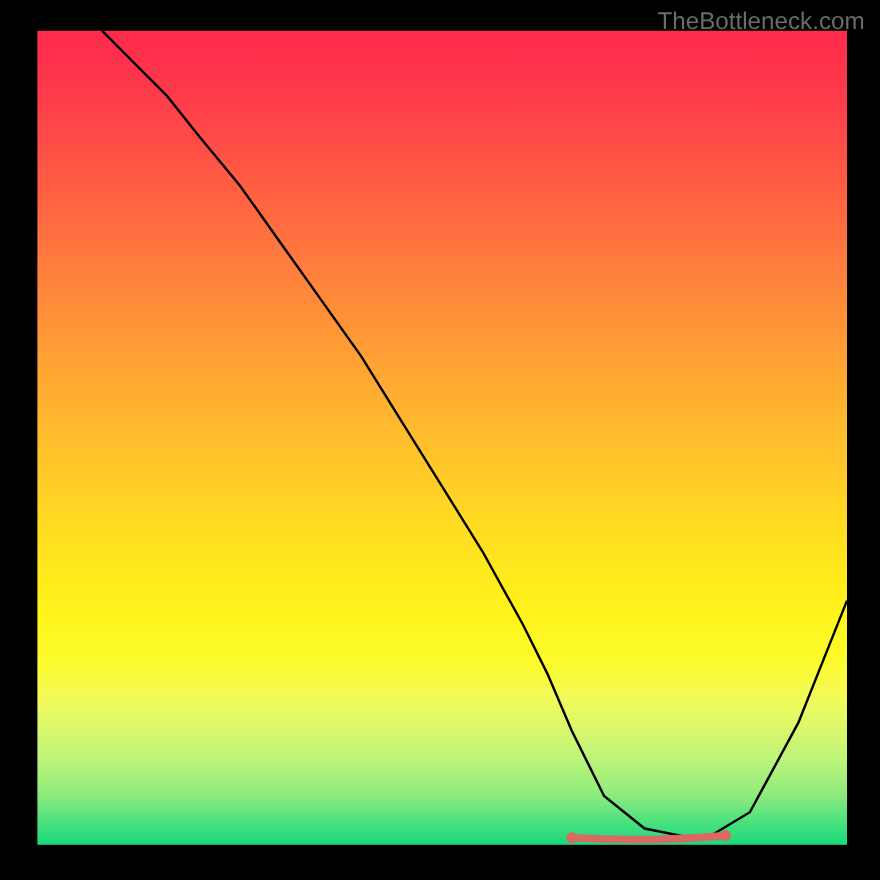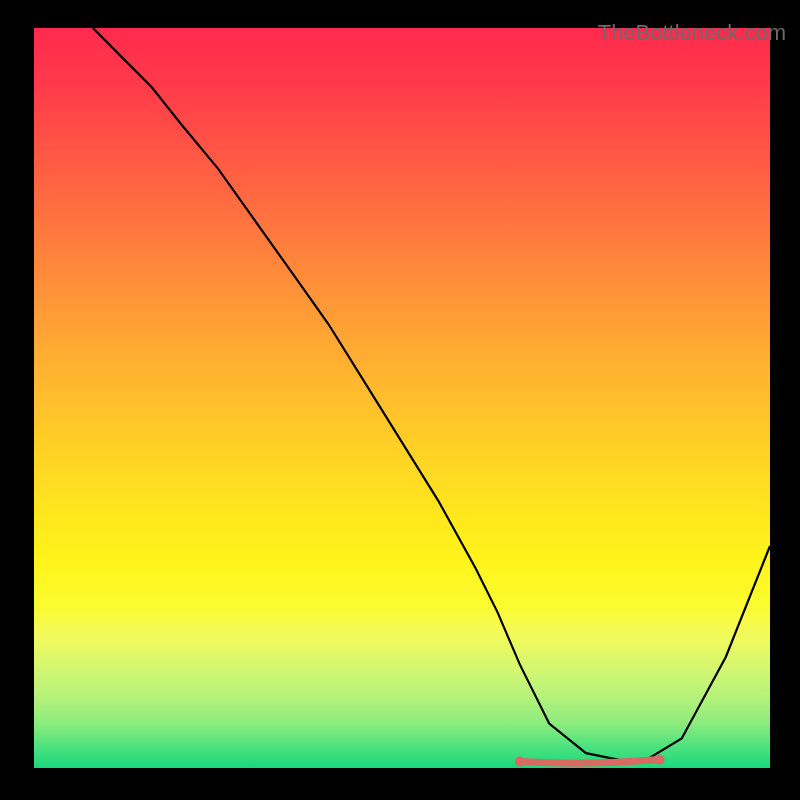--- a/index.html
+++ b/index.html
@@ -5,21 +5,21 @@
   * { margin: 0; padding: 0; box-sizing: border-box; }
   body {
     width: 800px;
     height: 800px;
     background: #000;
     position: relative;
     font-family: Arial, sans-serif;
   }
   .watermark {
     position: absolute;
-    top: 20px;
+    top: 6px;
     right: 14px;
     color: #6b6b6b;
     font-size: 22px;
     font-weight: 500;
     z-index: 10;
   }
   .plot-area {
     position: absolute;
     left: 34px;
     top: 28px;

